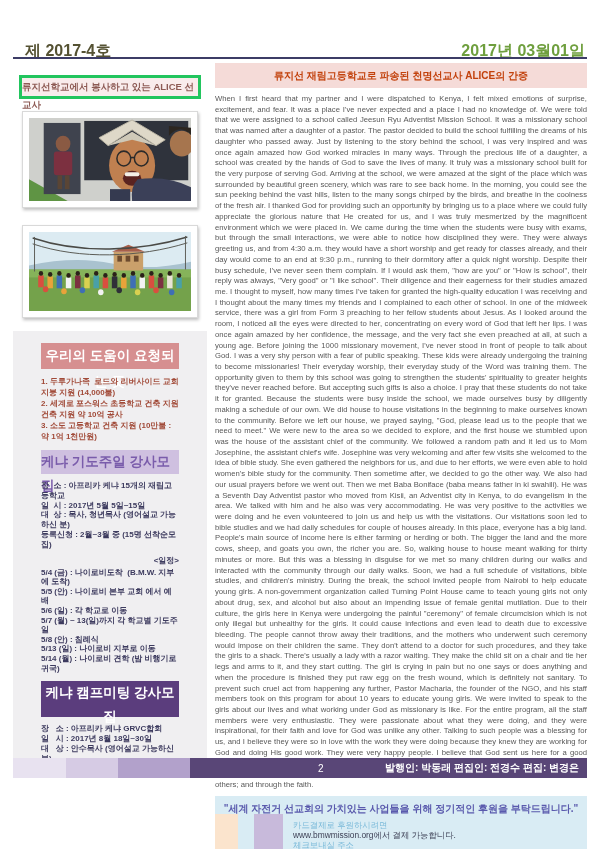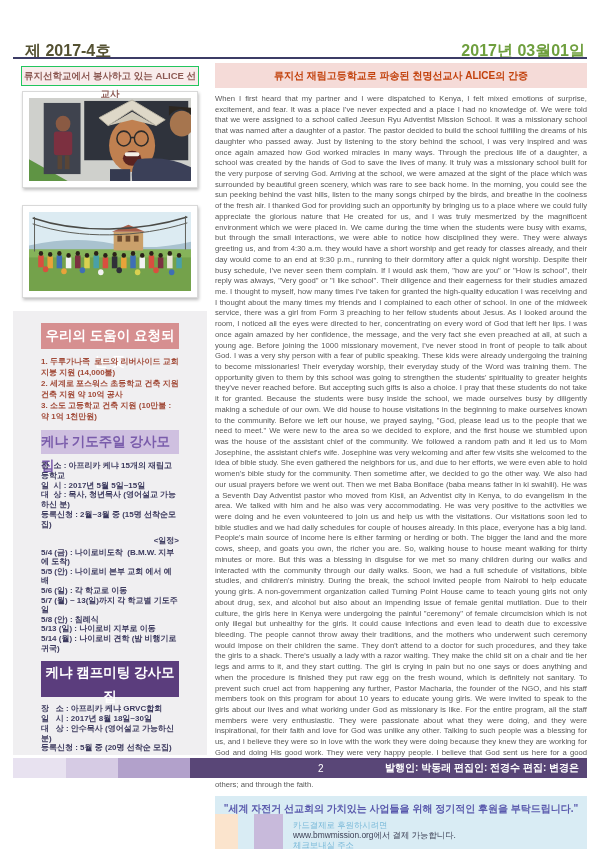--- a/index.html
+++ b/index.html
@@ -9,22 +9,22 @@
   .masthead{position:absolute;left:13px;top:13px;width:574px;height:26px;background:#c7b6d8;
             color:#ffffff;font-size:18px;font-weight:bold;letter-spacing:1px;line-height:26px;
             padding-left:12px;box-sizing:border-box;}
   .dateline{position:absolute;left:13px;top:41px;width:574px;height:14px;font-size:16px;font-weight:bold;}
   .issue{position:absolute;left:12px;color:#555233;}
   .pubdate{position:absolute;right:2px;color:#6f9f3e;}
   .rule{position:absolute;left:13px;top:57px;width:574px;height:2px;background:#3c3c66;}
 
   
   .left-col{position:absolute;left:13px;top:63px;width:194px;}
-  .caption-box{width:176px;margin:3px auto;background:#f9ecec;border:1px solid #22c55e;color:#8d5a54;
-               font-size:9.5px;font-weight:bold;text-align:center;line-height:18px;height:18px;}
+  .caption-box{width:176px;margin:12px auto;background:#f9ecec;border:3px solid #22c55e;color:#8d5a54;
+               font-size:9.5px;font-weight:bold;line-height:18px;height:18px;}
   .photo{width:176px;margin:5px auto 0;background:#ffffff;border:1px solid #d9d9d9;
          box-shadow:1px 2px 3px rgba(0,0,0,0.25);padding:6px;box-sizing:border-box;}
   .photo svg{display:block;width:100%;height:100%;}
   .photo1{height:97px;}
   .photo2{height:93px;margin-top:17px;}
   .gray-panel{margin-top:13px;width:194px;background:#f0eff1;box-sizing:border-box;
               padding:12px 28px 10px;height:444px;overflow:hidden;}
   .help-title{background:#d68f90;color:#ffffff;font-size:13.5px;font-weight:bold;text-align:center;
               height:26px;line-height:26px;margin-bottom:7px;}
   .help-list{color:#a14a38;font-size:8px;font-weight:bold;line-height:11px;margin-bottom:8px;}

